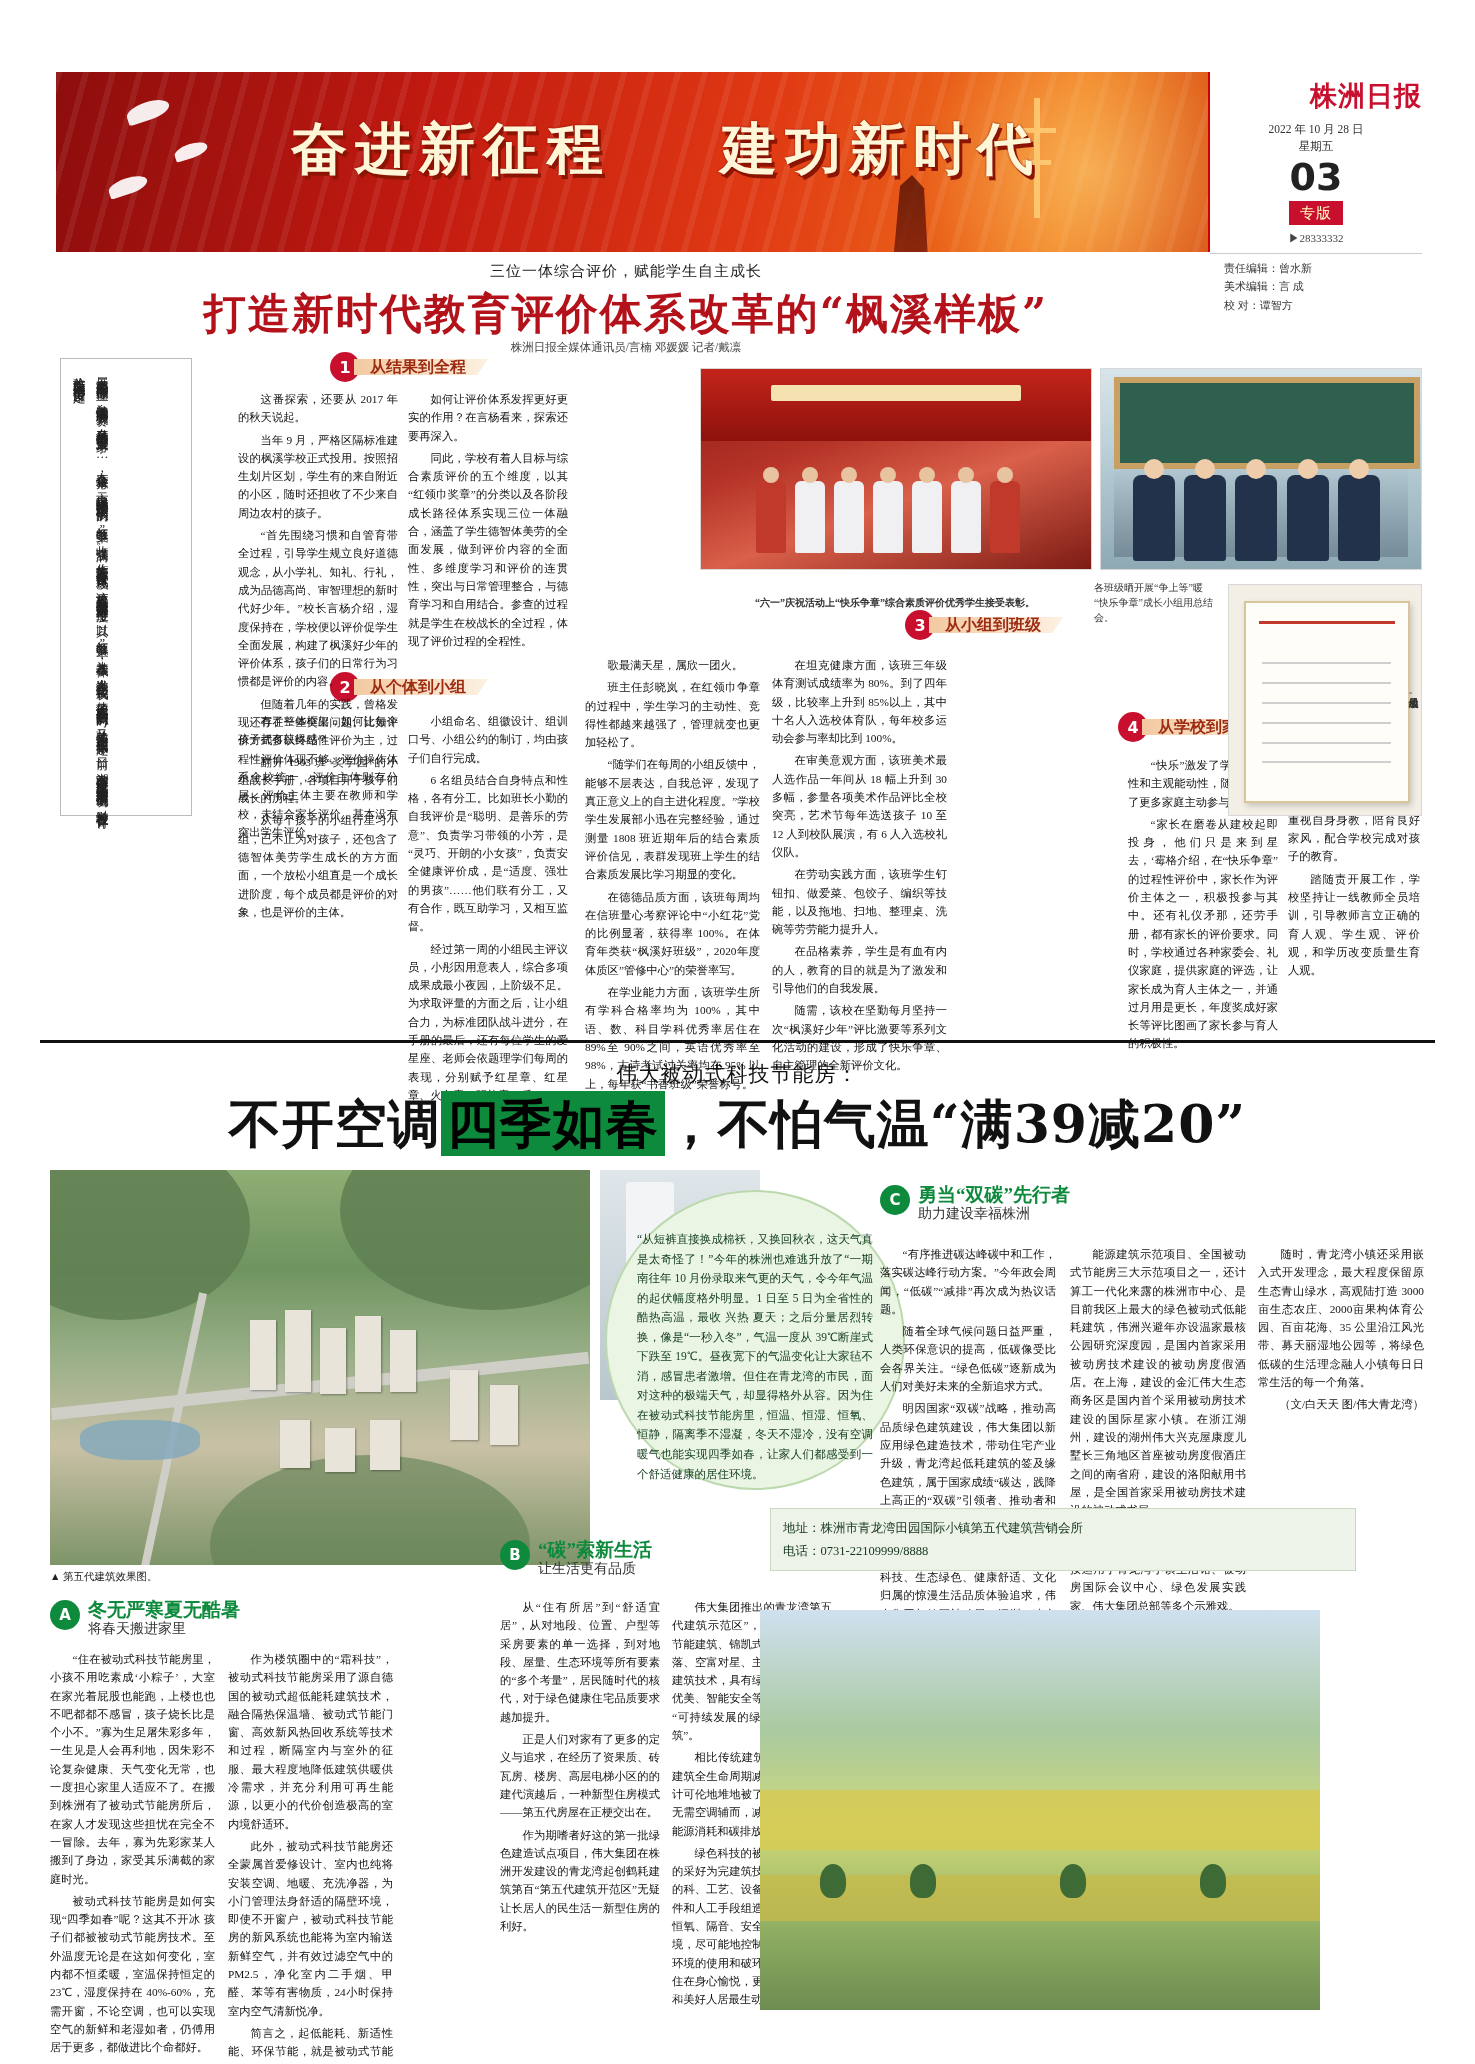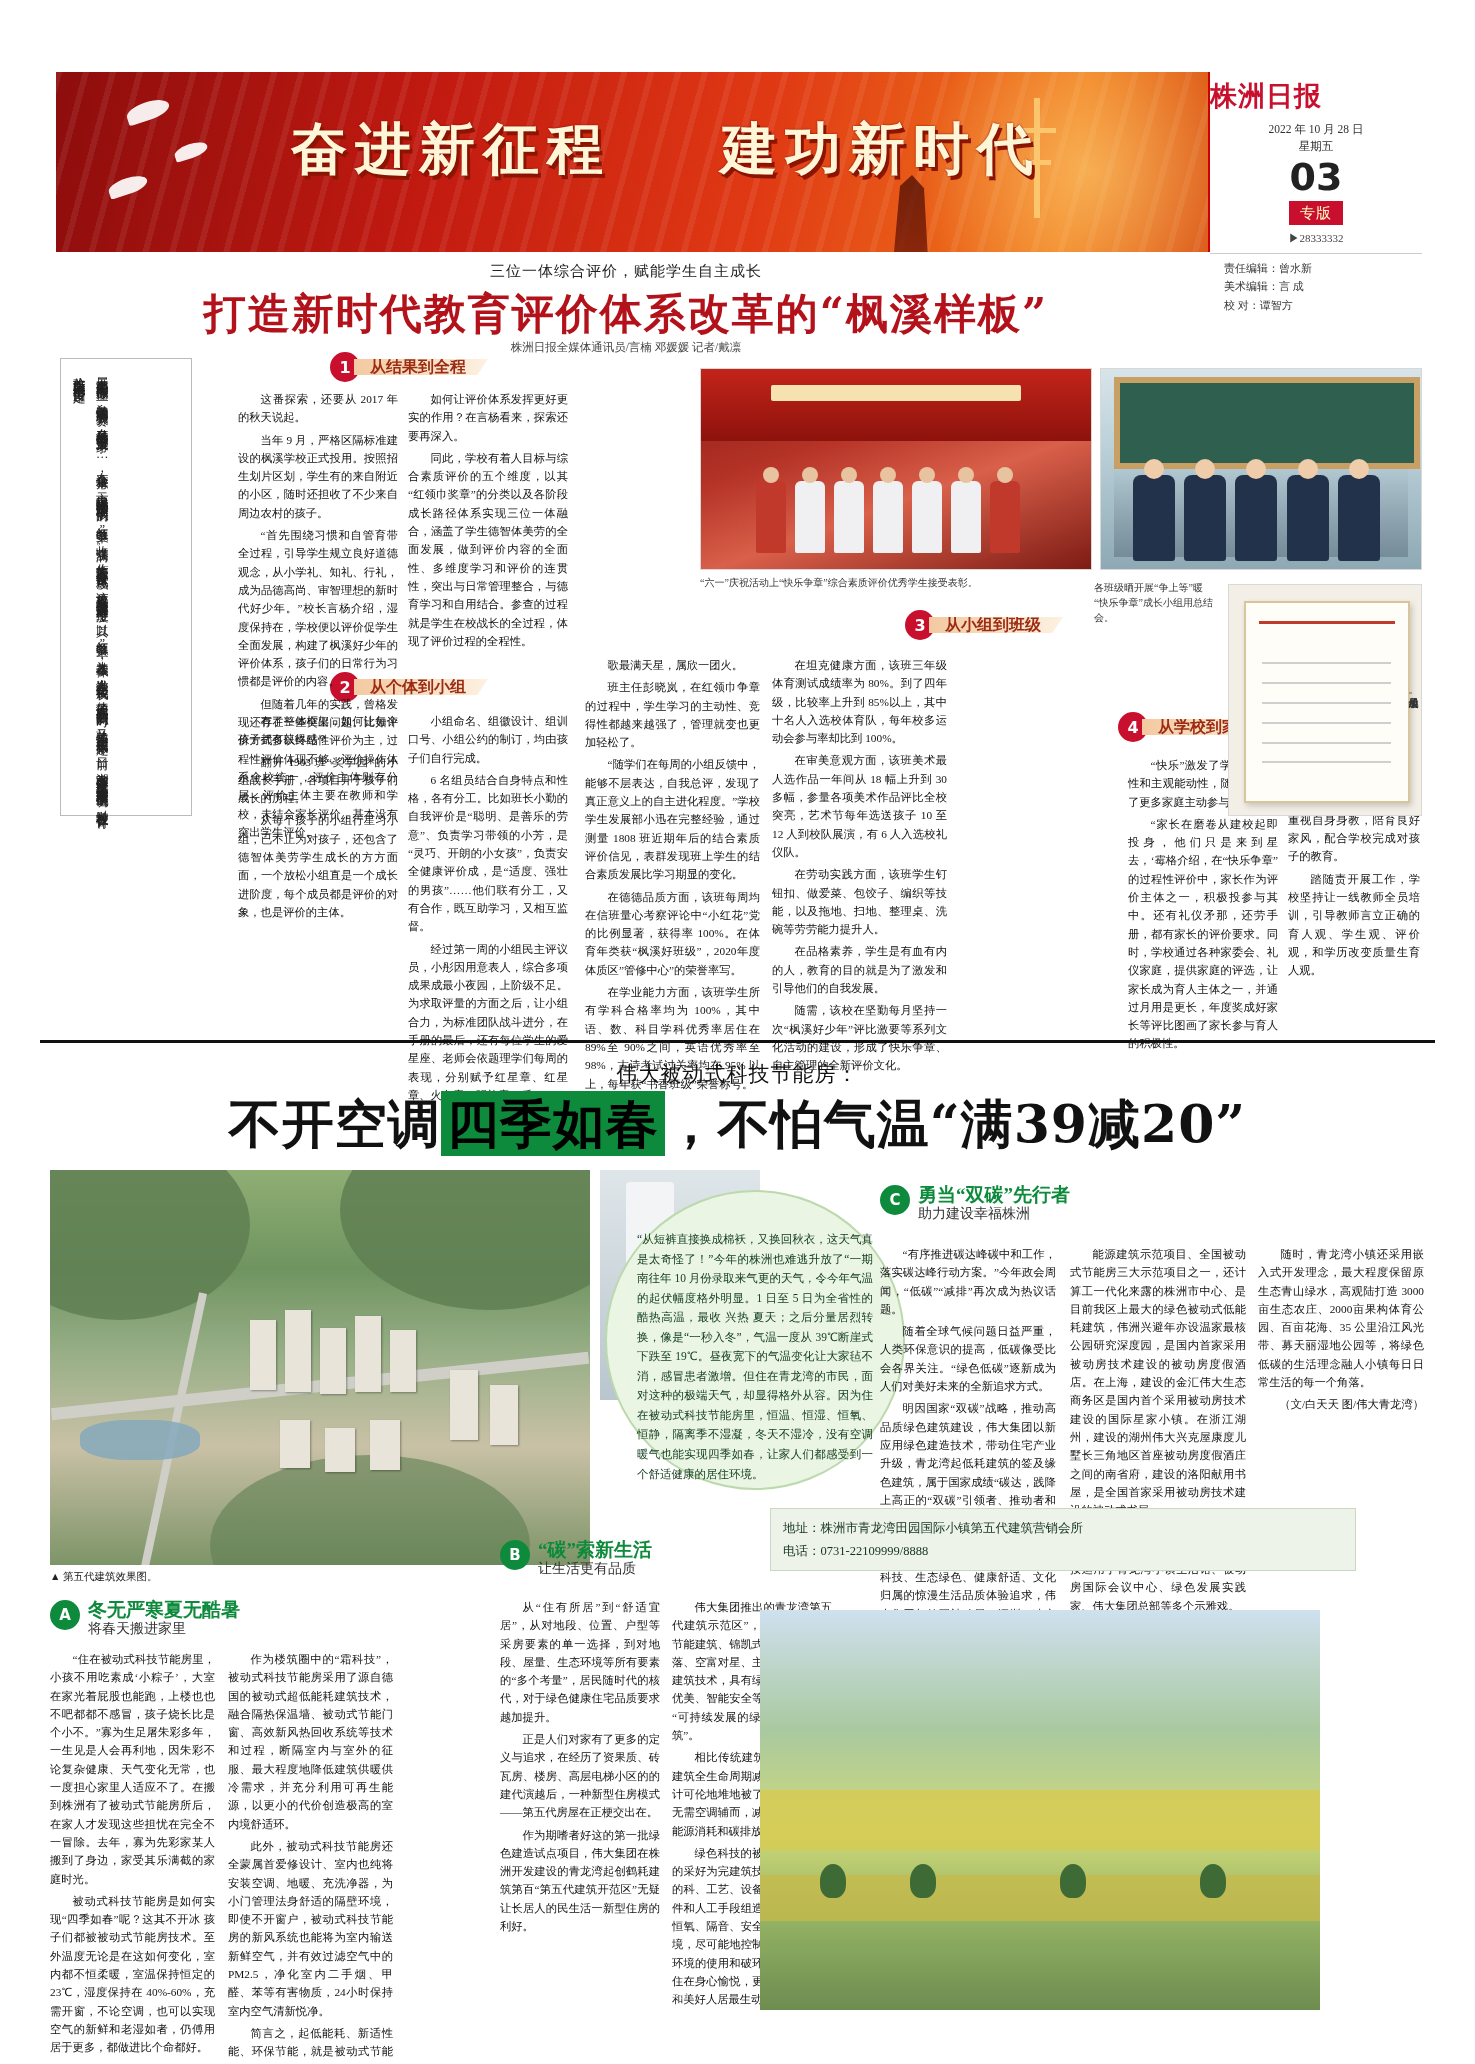--- a/index.html
+++ b/index.html
@@ -21,21 +21,21 @@
   .dove{position:absolute;background:#fff;border-radius:50% 50% 50% 10%;transform:rotate(-18deg);opacity:.92;}
   .tower{position:absolute;right:380px;top:26px;width:6px;height:120px;background:#ffd27a;opacity:.8;}
   .tower:before{content:"";position:absolute;left:-16px;top:30px;width:38px;height:5px;background:#ffd27a;}
   .tower:after{content:"";position:absolute;left:-11px;top:62px;width:28px;height:5px;background:#ffd27a;}
   .silhouette{position:absolute;right:430px;bottom:0;width:120px;height:110px;
     background:linear-gradient(180deg,#3a0a05,#6b1406);clip-path:polygon(20% 100%,25% 40%,35% 30%,45% 42%,48% 100%);opacity:.75;}
 
   
   .nameplate{position:absolute;left:1208px;top:72px;width:212px;height:180px;background:#fff;
     border-left:2px solid #c00;}
-  .np-logo{font-family:"DejaVu Serif",serif;font-weight:bold;font-size:27px;color:#c8102e;letter-spacing:1px;text-align:left;margin-top:6px;}
+  .np-logo{font-family:"DejaVu Serif",serif;font-weight:bold;font-size:27px;color:#c8102e;letter-spacing:1px;text-align:right;margin-top:6px;}
   .np-date{text-align:center;font-size:11.5px;color:#333;margin-top:7px;line-height:1.5;}
   .np-num{text-align:center;font-family:"DejaVu Sans",sans-serif;font-size:38px;font-weight:bold;color:#222;line-height:1;margin-top:2px;}
   .np-zhuan{margin:5px auto 0;width:54px;height:24px;background:#c8102e;color:#fef9c3;text-align:center;
     font-size:15px;line-height:24px;letter-spacing:1px;}
   .np-tel{text-align:center;font-size:11px;color:#444;margin-top:6px;}
   .np-editors{margin-top:7px;font-size:11px;color:#333;line-height:1.7;padding-left:14px;border-top:1px solid #ccc;padding-top:5px;}
 
   
   .sub-top{position:absolute;left:56px;top:262px;width:1140px;text-align:center;font-size:15px;color:#222;letter-spacing:1px;}
   .headline{position:absolute;left:56px;top:286px;width:1140px;text-align:center;
@@ -231,21 +231,21 @@
     <div class="stage"></div>
     <div class="banner"></div>
     <div class="kid redkid" style="left:14%;"></div>
     <div class="kid" style="left:24%;"></div>
     <div class="kid" style="left:34%;"></div>
     <div class="kid" style="left:44%;"></div>
     <div class="kid" style="left:54%;"></div>
     <div class="kid" style="left:64%;"></div>
     <div class="kid redkid" style="left:74%;"></div>
   </div>
-  <div class="cap" style="left:700px;top:576px;width:390px;">“六一”庆祝活动上“快乐争章”综合素质评价优秀学生接受表彰。</div>
+  <div class="cap" style="left:700px;top:596px;width:390px;text-align:center;font-weight:bold;">“六一”庆祝活动上“快乐争章”综合素质评价优秀学生接受表彰。</div>
 
   <div class="photo ph2" style="left:1100px;top:368px;width:320px;height:200px;">
     <div class="board"></div>
     <div class="row"></div>
     <div class="stud" style="left:10%;"></div>
     <div class="stud" style="left:26%;"></div>
     <div class="stud" style="left:42%;"></div>
     <div class="stud" style="left:58%;"></div>
     <div class="stud" style="left:74%;"></div>
   </div>

